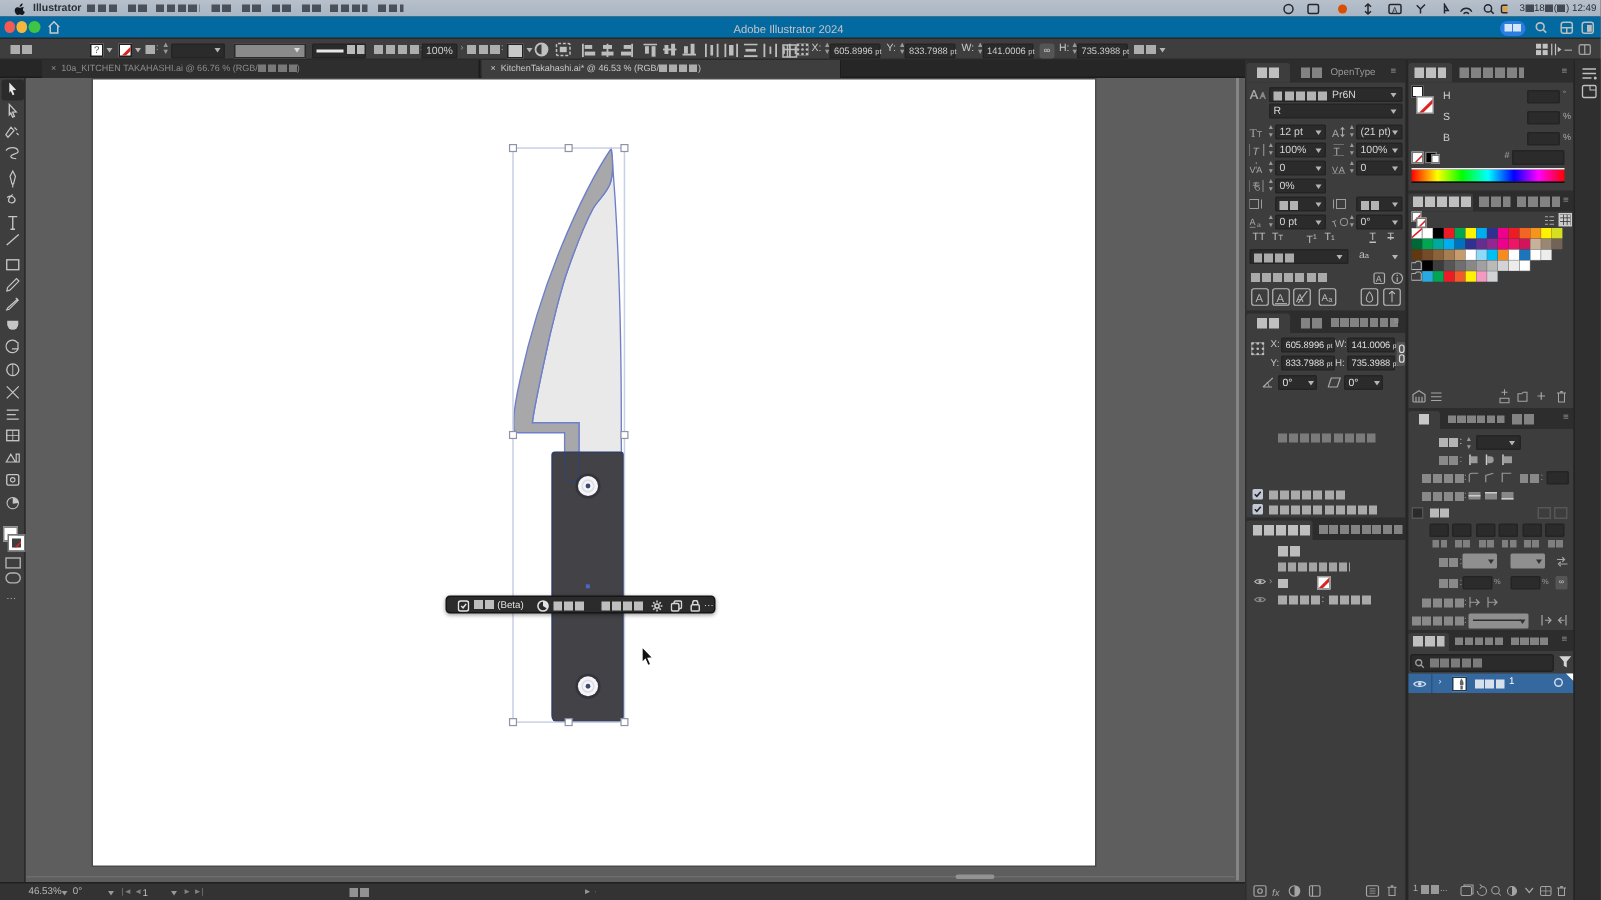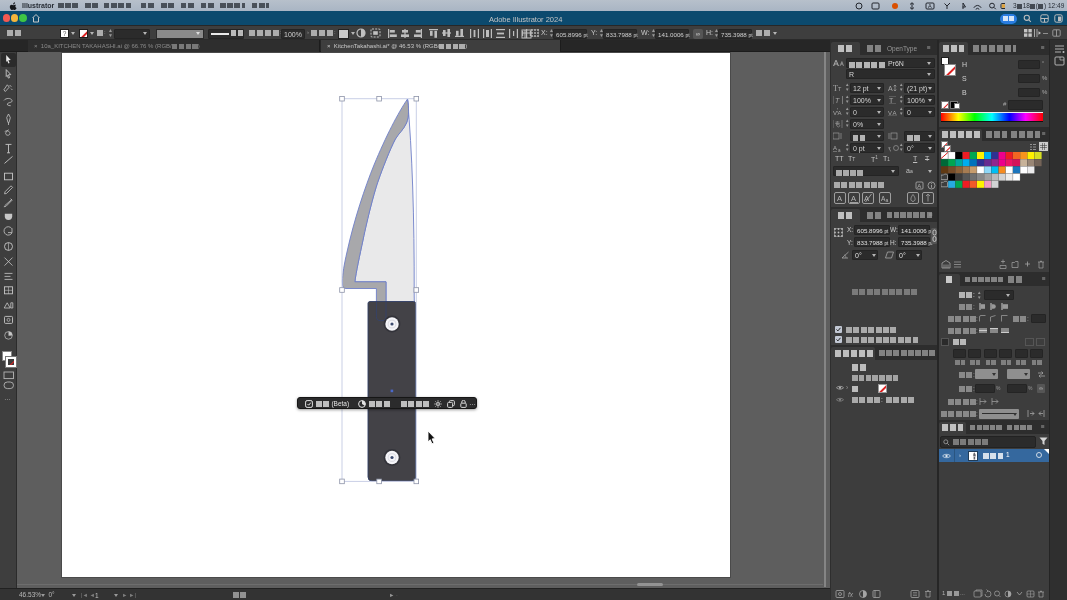--- a/index.html
+++ b/index.html
@@ -42,21 +42,21 @@
     <path d="M108 7V1l2.5 4h-3"></path>
     <path d="M119 5.5a4 4 0 017 0M121 7a2 2 0 013 0" stroke-linecap="round"></path>
     <circle cx="137" cy="3.6" r="2.4"></circle>
       <path d="M139 5.4l1.8 1.8"></path>
     <rect x="146" y="1.5" width="8" height="5" rx="1"></rect>
       <rect x="146.8" y="2.3" width="4.5" height="3.4" fill="#e0a33a" stroke="none"></rect>
   </svg>
   <span class="abs" style="left:1013px;top:0;font-size:6.5px">3<i class="k" style="--s:5.5px;--p:6.5px;width:6px"></i>18<i class="k" style="--s:5.5px;--p:6.5px;width:6px"></i>(<i class="k" style="--s:5.5px;--p:6.5px;width:6px"></i>)&nbsp;12:49</span>
 </div>
 
-<div class="abs" style="left:0;top:11px;width:1067px;height:15px;background:#0c4a6e;border-bottom:1px solid #272727;">
+<div class="abs" style="left:0;top:11px;width:1067px;height:15px;background:#0369a1;border-bottom:1px solid #272727;">
   <span class="abs" style="left:2.5px;top:3px;width:7.8px;height:7.8px;border-radius:50%;background:#f45952"></span>
   <span class="abs" style="left:10.7px;top:3px;width:7.8px;height:7.8px;border-radius:50%;background:#f5b63c"></span>
   <span class="abs" style="left:18.9px;top:3px;width:7.8px;height:7.8px;border-radius:50%;background:#3ec544"></span>
   <svg class="abs" style="left:31px;top:2px" width="10" height="10" viewBox="0 0 10 10" fill="none" stroke="#c9c9c9" stroke-width="1">
       <path d="M1.5 5L5 1.5 8.5 5M2.5 4.5V9h5V4.5"></path>
     </svg>
   <span class="abs" style="left:489px;top:3.5px;font-size:7.5px;color:#c4c4c4">Adobe Illustrator 2024</span>
   <span class="abs" style="left:1000px;top:2.5px;width:17px;height:10px;border-radius:5px;background:#2a7de1">
       <i class="k abs" style="--s:5px;--p:6px;width:11px;left:3px;top:2.5px;color:#fff"></i>
     </span>

